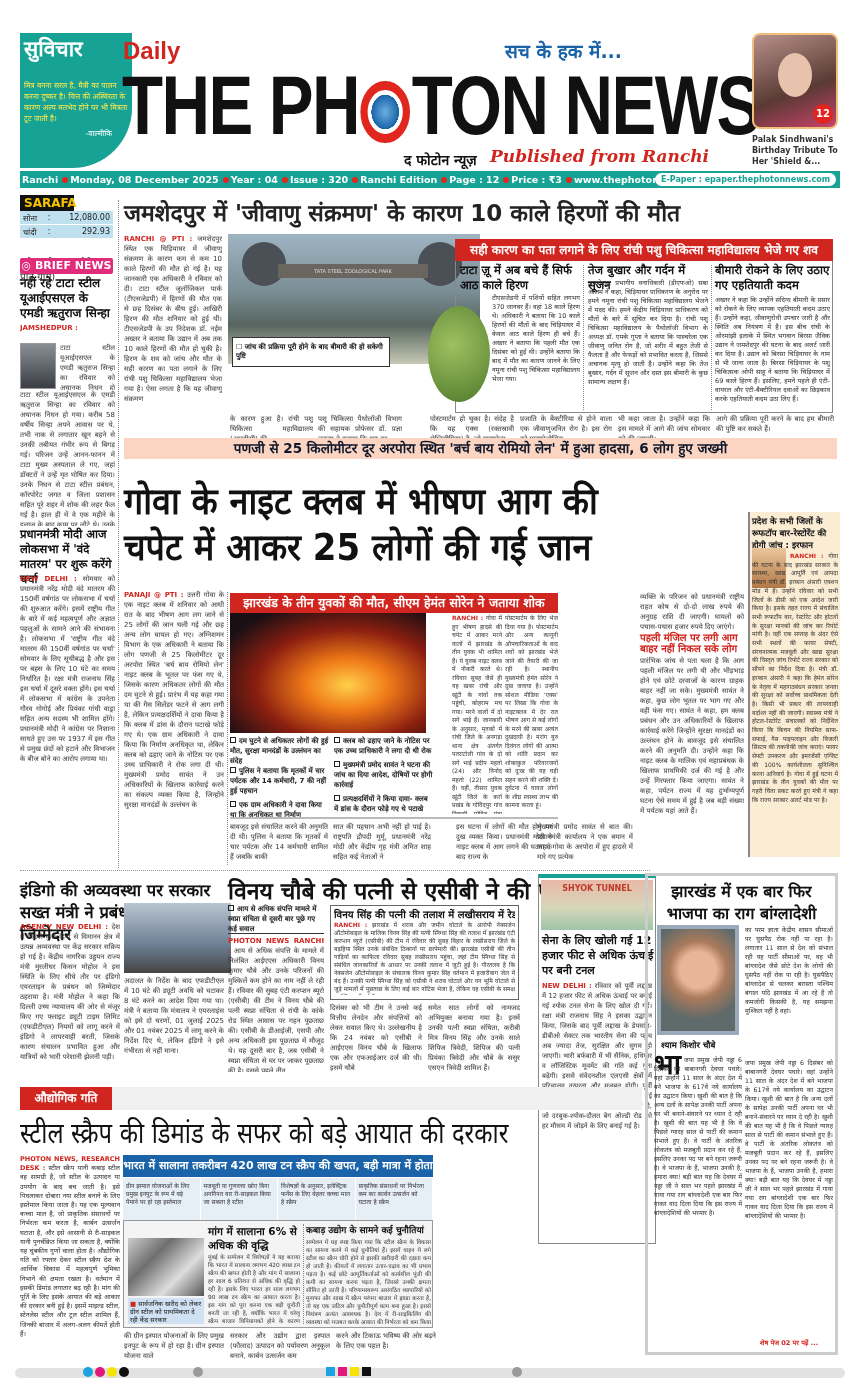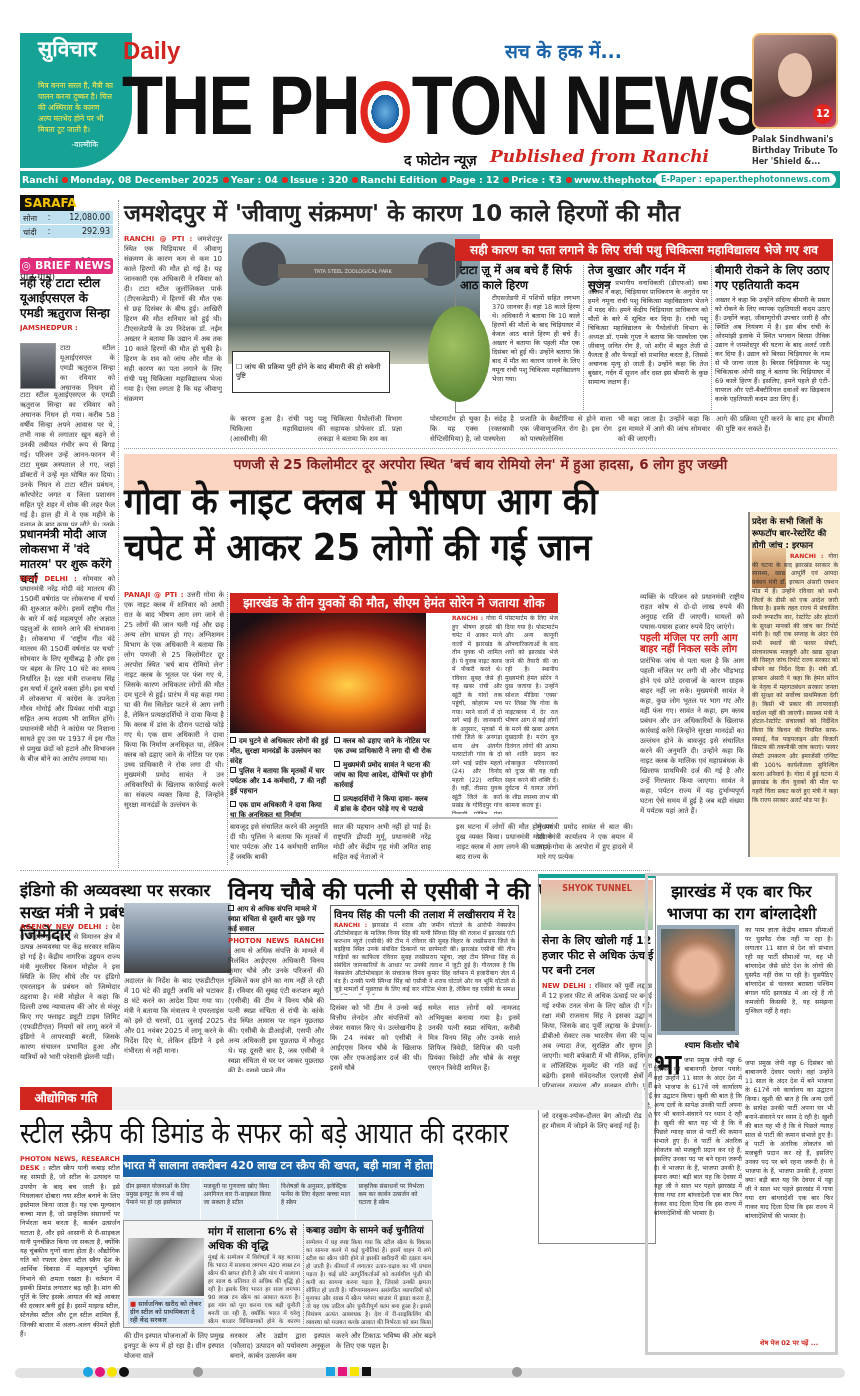--- a/index.html
+++ b/index.html
@@ -1,21 +1,21 @@
 <!DOCTYPE html>
 <html><head>
 <meta charset="utf-8">
 <style>
 *{box-sizing:border-box;margin:0;padding:0}
 body{width:860px;height:1396px;background:#fff;font-family:"DejaVu Sans",sans-serif;color:#222;position:relative;overflow:hidden}
 .abs{position:absolute}
 .txt{font-size:7px;line-height:10px;color:#333;text-align:justify;overflow:hidden}
 .dl{color:#d0261f;font-weight:bold}
 
-#suvichar{left:20px;top:33px;width:112px;height:135px;background:#16a396;border-radius:0 0 60px 0;padding:4px 18px}
+#suvichar{left:20px;top:33px;width:112px;height:135px;background:#16a396;border-radius:0 0 60px 0;padding:4px 4px}
 #suvichar .ttl{font-size:21px;font-weight:bold;color:#fff;line-height:24px}
 #suvichar .q{font-size:7.5px;line-height:11px;color:#ffe94a;margin-top:19px}
 #suvichar .a{font-size:7.5px;color:#fff;text-align:right;margin-top:4px;padding-right:16px}
 #daily{left:123px;top:37px;font-size:24px;font-weight:bold;color:#d0261f;font-family:"Liberation Sans",sans-serif}
 #logo{left:122px;top:60px;font-family:"Liberation Sans",sans-serif;font-weight:bold;font-size:84px;line-height:90px;color:#111;letter-spacing:-2px;transform:scaleX(0.8);transform-origin:left top;white-space:nowrap}
 #logo .o{display:inline-block;width:62px;height:62px;border-radius:50%;border:9px solid #e0261e;background:radial-gradient(circle,#6ab0e0 0%,#1a63a8 55%,#fff 56%);vertical-align:middle;margin:0 2px}
 #slogan{left:505px;top:38px;font-size:19px;font-weight:bold;color:#1a63a8}
 #bengali{left:404px;top:150px;font-size:14px;font-weight:bold;color:#111}
 #pubfrom{left:490px;top:146px;font-family:"DejaVu Serif",serif;font-style:italic;font-weight:bold;font-size:17px;color:#d0261f}
 #promo{left:752px;top:33px;width:86px;height:96px;border:2px solid #f0c07a;border-radius:8px;background:linear-gradient(160deg,#b7908a,#5a3a34 60%,#c9426b);overflow:hidden}
@@ -32,47 +32,47 @@
 #sarafa td{padding:1px 3px;background:#bfe0ef;border-bottom:1px solid #fff}
 #sarafa .note{font-size:10px;color:#333;margin-top:16px}
 #brief{left:20px;top:258px;width:93px;height:16px;background:#e02c7a;color:#fff;font-size:11px;font-weight:bold;line-height:16px;text-align:center;border-radius:2px}
 .lh{font-size:12px;font-weight:bold;line-height:15px;color:#111}
 #avatar1{left:20px;top:343px;width:36px;height:46px;background:linear-gradient(#8a8f96,#3a3d44);border:1px solid #999}
 
 #h1{left:124px;top:196px;font-size:23px;font-weight:bold;color:#222;white-space:nowrap}
 #zooimg{left:228px;top:234px;width:252px;height:130px;background:linear-gradient(#9fb5c2 0%,#7a8c94 45%,#56655e 70%,#c7c9b5 100%)}
 #zooimg .gate{position:absolute;left:50px;top:30px;width:150px;height:14px;background:#6b6560;color:#ddd;font-size:5px;text-align:center;line-height:14px}
 #zooimg .el{position:absolute;top:8px;width:44px;height:44px;border-radius:50%;background:#4a5055}
-#zoocap{left:232px;top:351px;width:158px;background:#fff;border:1px solid #333;font-size:7px;font-weight:normal;line-height:9px;padding:11px 3px;color:#111}
+#zoocap{left:232px;top:337px;width:158px;background:#fff;border:1px solid #333;font-size:7px;font-weight:bold;line-height:9px;padding:5px 3px;color:#111}
 #sidebox1{left:455px;top:239px;width:378px;height:174px;border:1px solid #888}
 #redstrip1{left:455px;top:239px;width:378px;height:22px;background:#d0261f;color:#fff;font-size:12px;font-weight:bold;line-height:22px;text-align:center}
 #deerimg{left:428px;top:306px;width:62px;height:96px;border-radius:50%;background:radial-gradient(circle at 40% 40%,#9fc060,#4e7a2c)}
 .sbh{font-size:11.5px;font-weight:bold;color:#111;line-height:15px}
 .dotline{border-top:1px dotted #999}
 
-#kicker{left:124px;top:454px;width:713px;height:37px;background:#fbd5c2;font-size:13.5px;font-weight:bold;color:#7f1d1d;line-height:21px;text-align:center}
+#kicker{left:124px;top:438px;width:713px;height:21px;background:#fbd5c2;font-size:13.5px;font-weight:bold;color:#0f172a;line-height:21px;text-align:center}
 #goa{left:124px;top:479px;width:620px;font-family:"DejaVu Sans",sans-serif;font-weight:bold;font-size:37px;line-height:46px;color:#111;transform:scaleX(0.92);transform-origin:left top;white-space:nowrap}
 #jhstrip{left:230px;top:593px;width:328px;height:20px;background:#d0261f;color:#fff;font-size:12.5px;font-weight:bold;line-height:20px;text-align:center}
 #fireimg{left:230px;top:613px;width:196px;height:120px;background:radial-gradient(ellipse at 60% 60%,#ffd04a 0%,#f07a18 25%,#8a1e10 55%,#1a0f14 85%)}
 #irfanbox{left:748px;top:512px;width:92px;height:345px;background:#fbecd4;border-left:2px solid #888}
 #irfanpic{left:752px;top:548px;width:34px;height:40px;background:linear-gradient(#eac69a,#b27848)}
 .redh{color:#d0261f;font-weight:bold}
 .bul{font-size:7px;line-height:10px;color:#222}
 .bul span{display:inline-block;width:6px;height:6px;border:1px solid #222;margin-right:3px}
 
 #indigo{left:20px;top:880px;width:200px;font-size:16.5px;font-weight:bold;line-height:22px;color:#111}
 #planeimg{left:124px;top:903px;width:107px;height:70px;background:linear-gradient(#b9c5d0,#6e7f94 60%,#444)}
 #vinay{left:228px;top:874px;font-size:23px;font-weight:bold;color:#111;white-space:nowrap}
 #vinaybox{left:330px;top:905px;width:189px;height:95px;border:1px solid #666;padding:2px 3px}
 #shyok{left:538px;top:874px;width:118px;height:370px;border:1px solid #888;border-top:4px solid #16a396}
 #shyokimg{left:541px;top:880px;width:112px;height:50px;background:linear-gradient(#e9b9a8,#d7d6b9 55%,#9fc5a9)}
 #bjpbox{left:645px;top:873px;width:193px;height:482px;border:3px solid #ccc;padding:5px}
 #bjph{font-size:16px;font-weight:bold;line-height:22px;color:#111;text-align:center}
 #shyampic{left:657px;top:925px;width:82px;height:110px;background:radial-gradient(circle at 50% 40%,#e8b598 25%,#aa7a5c 40%,#5f6a6a 70%);border:4px solid #9ab}
-#shyamcap{left:661px;top:1039px;width:78px;height:14px;background:#fff;font-size:8.5px;font-weight:bold;text-align:right;color:#111}
+#shyamcap{left:661px;top:1039px;width:78px;height:14px;background:#fff;font-size:8.5px;font-weight:bold;text-align:left;color:#111}
 #audyogik{left:20px;top:1087px;width:622px;height:23px;background:#f0f0f0}
 #audyogik .tag{position:absolute;left:0;top:0;width:92px;height:23px;background:#d0261f;color:#fff;font-size:12px;font-weight:bold;line-height:23px;text-align:center}
 #audyogik .t{position:absolute;left:100px;top:0;font-size:12.5px;font-weight:bold;color:#111;line-height:23px}
 #steel{left:20px;top:1113px;width:622px;font-size:29px;line-height:40px;color:#111;white-space:nowrap;transform:scaleX(0.82);transform-origin:left top}
 #bharat{left:123px;top:1155px;width:310px;height:22px;background:#1a63a8;color:#fff;font-size:11px;font-weight:bold;line-height:22px;text-align:center}
 #bharatrow{left:123px;top:1178px;width:310px;height:42px;background:#e6eef6;display:flex}
 #bharatrow .c{flex:1;font-size:6px;line-height:8px;padding:4px 3px;color:#333;border-right:1px solid #fff}
 #scrapbox{left:123px;top:1220px;width:310px;height:108px;border:1px solid #999;background:#f4f4f4}
 #scrapimg{left:128px;top:1238px;width:76px;height:58px;background:linear-gradient(135deg,#ccc,#6f6f6f,#ddd,#555)}
 #scrapcap{left:128px;top:1298px;width:76px;height:26px;background:#cfe1f2;font-size:6.5px;line-height:8px;padding:2px;color:#222}

